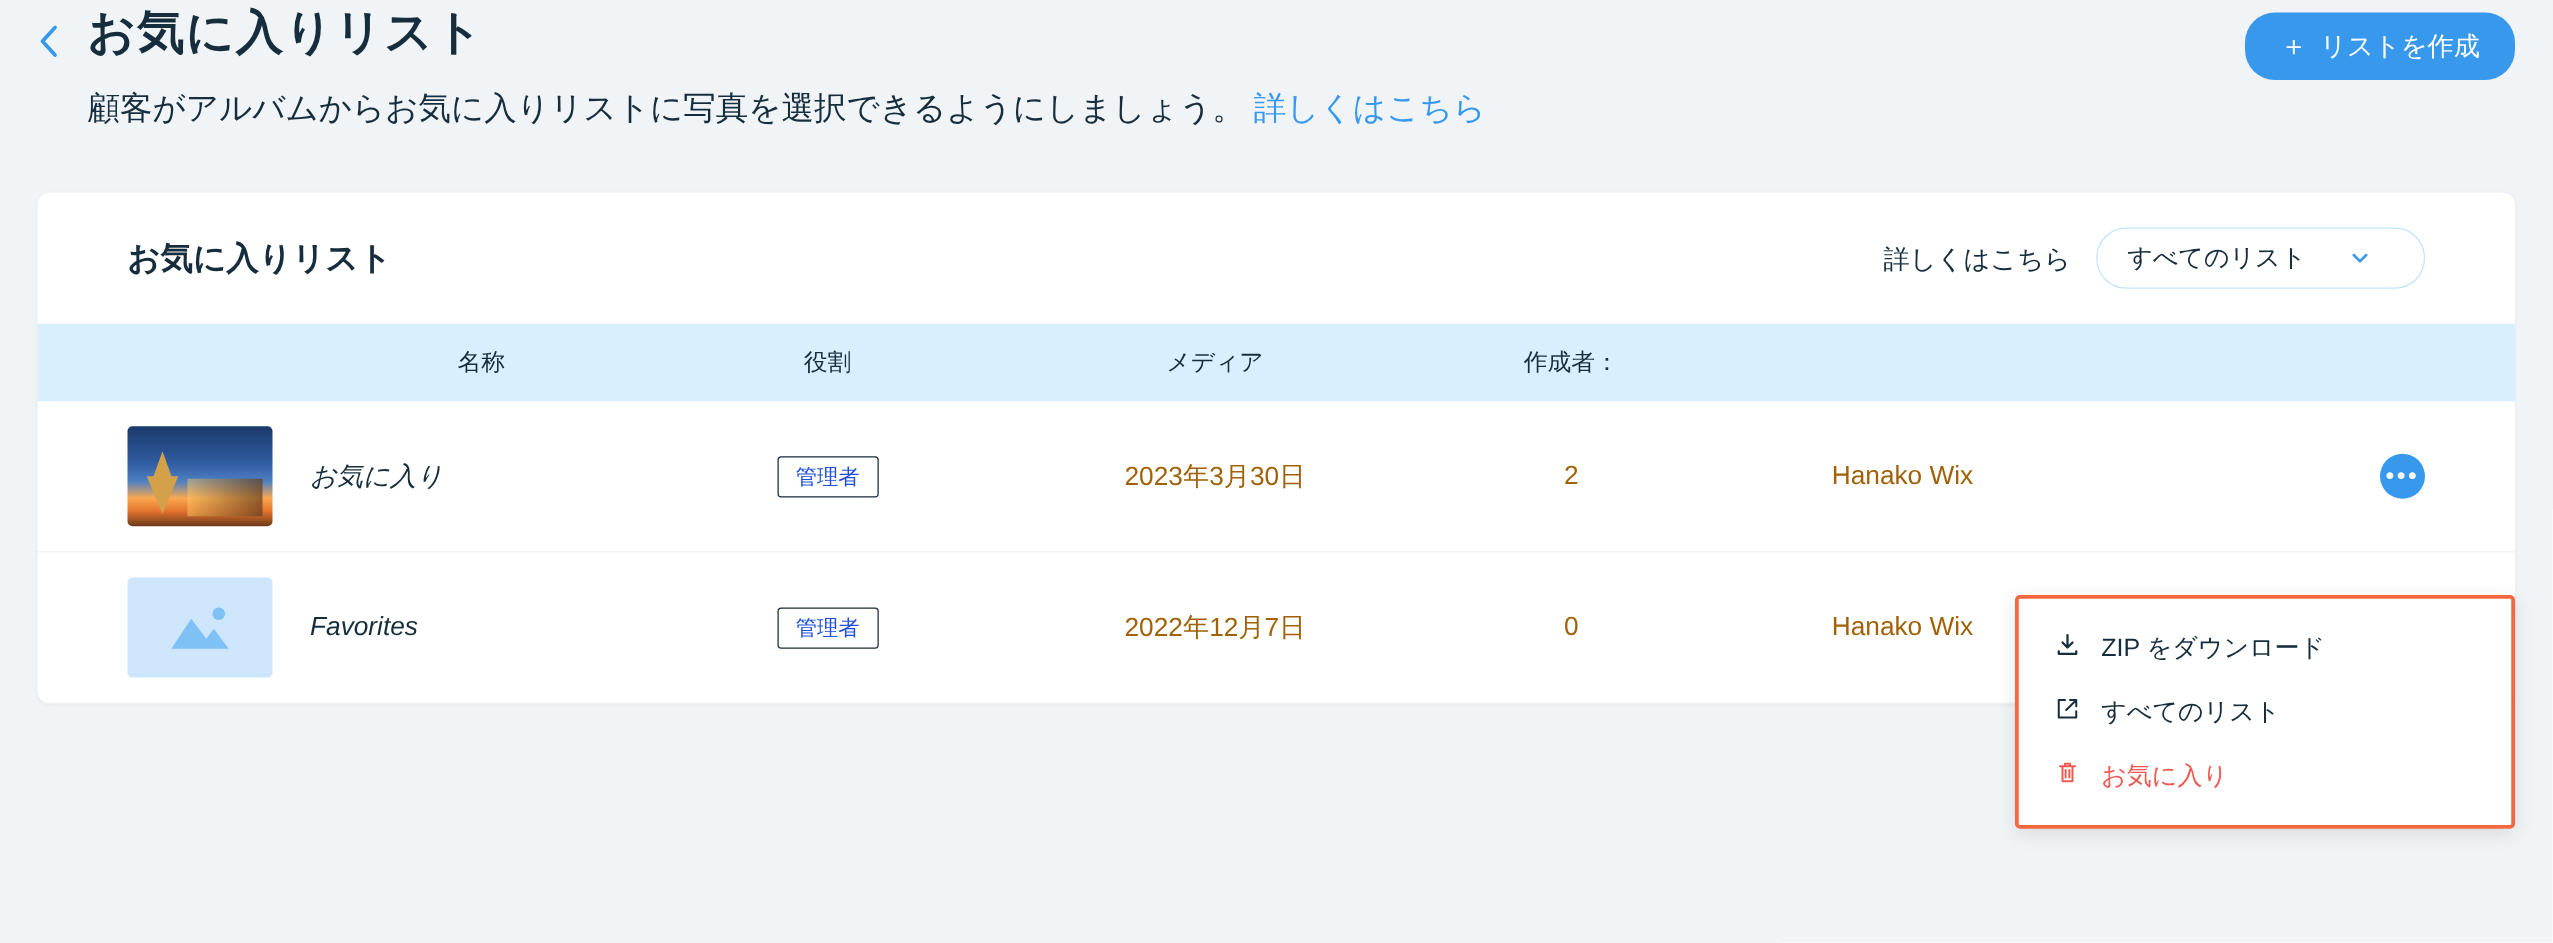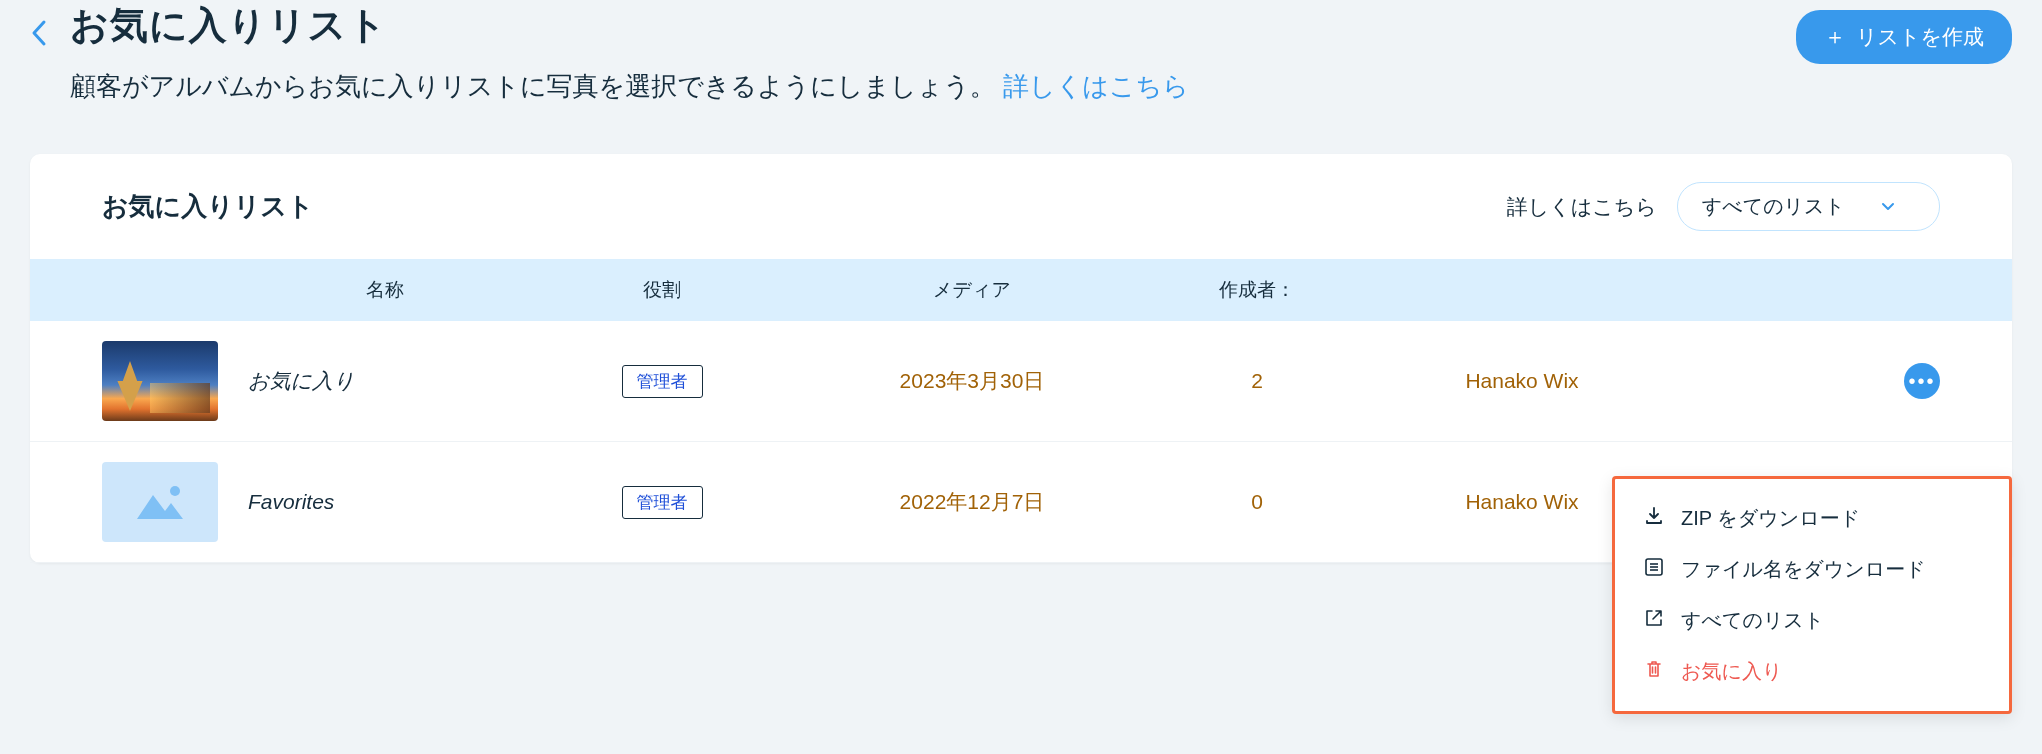--- a/index.html
+++ b/index.html
@@ -338,31 +338,20 @@
     <span class="menu-icon">
       <svg width="20" height="20" viewBox="0 0 20 20">
           <path d="M10 2 V12 M6 8 L10 12 L14 8 M3 15 V17 H17 V15" stroke="#162d3d" stroke-width="1.8" fill="none" stroke-linecap="round" stroke-linejoin="round"></path>
         </svg>
     </span>
     <span>ZIP をダウンロード</span>
   </div>
   <div class="menu-item">
     <span class="menu-icon">
       <svg width="20" height="20" viewBox="0 0 20 20">
-          <rect x="2" y="2" width="16" height="16" rx="2" stroke="#162d3d" stroke-width="1.6" fill="none"></rect>
-          <line x1="6" y1="7" x2="14" y2="7" stroke="#162d3d" stroke-width="1.6"></line>
-          <line x1="6" y1="10" x2="14" y2="10" stroke="#162d3d" stroke-width="1.6"></line>
-          <line x1="6" y1="13" x2="14" y2="13" stroke="#162d3d" stroke-width="1.6"></line>
-        </svg>
-    </span>
-    <span>ファイル名をダウンロード</span>
-  </div>
-  <div class="menu-item">
-    <span class="menu-icon">
-      <svg width="20" height="20" viewBox="0 0 20 20">
           <path d="M8 3 H3 V17 H17 V12 M12 3 H17 V8 M17 3 L9 11" stroke="#162d3d" stroke-width="1.6" fill="none" stroke-linecap="round" stroke-linejoin="round"></path>
         </svg>
     </span>
     <span>すべてのリスト</span>
   </div>
   <div class="menu-item danger">
     <span class="menu-icon">
       <svg width="20" height="20" viewBox="0 0 20 20">
           <path d="M4 5 H16 M8 5 V3 H12 V5 M6 5 V17 H14 V5 M8.5 8 V14 M11.5 8 V14" stroke="#ee5951" stroke-width="1.6" fill="none" stroke-linecap="round" stroke-linejoin="round"></path>
         </svg>

